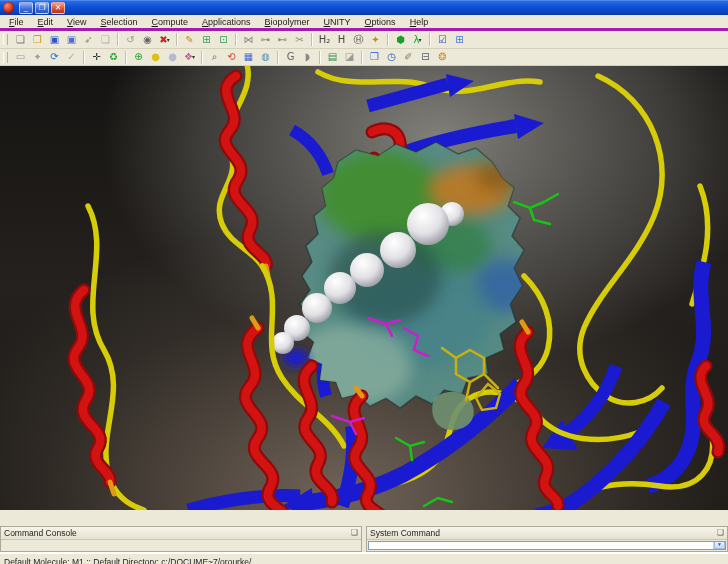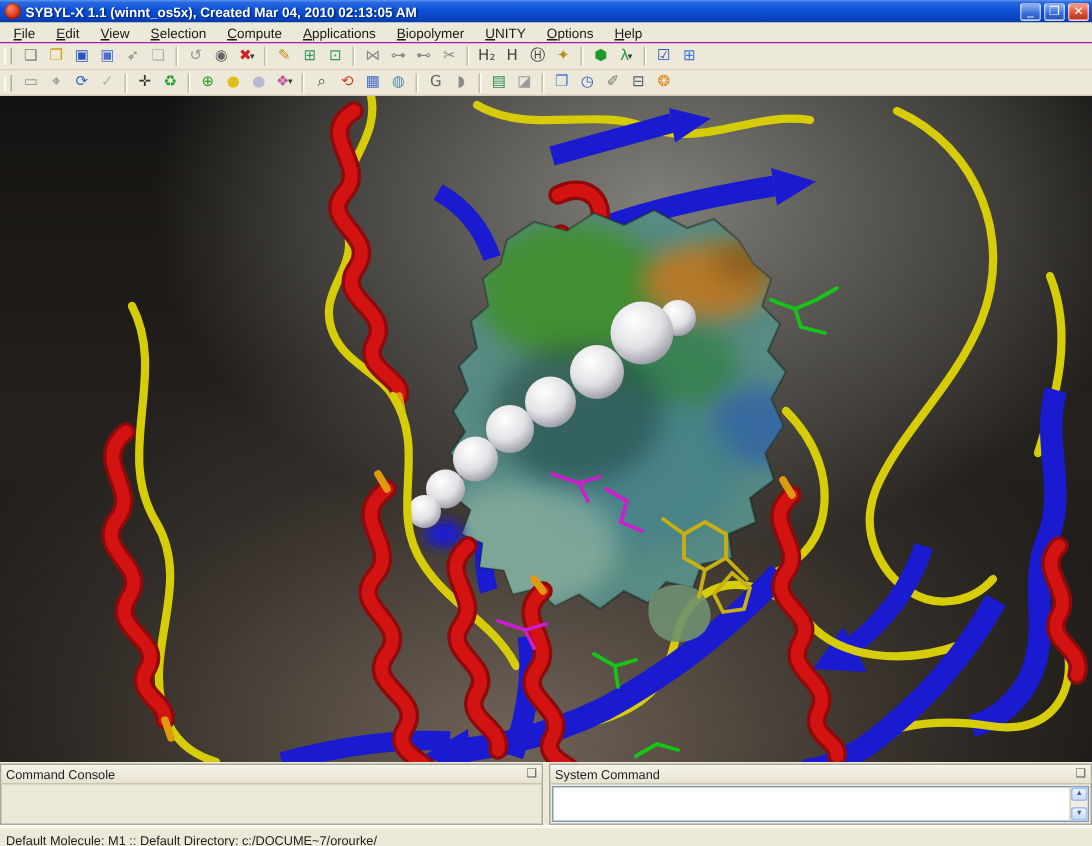--- a/index.html
+++ b/index.html
@@ -13,21 +13,21 @@
     box-shadow:inset 0 0 2px #600;}
   #title-text{color:#fff;font-size:9px;font-weight:bold;text-shadow:1px 1px 1px #00257a;
     white-space:nowrap;overflow:hidden;flex:1;}
   .winbtn{width:14px;height:12px;margin-left:2px;border-radius:2px;display:flex;align-items:center;
     justify-content:center;color:#fff;font-size:8px;line-height:8px;border:1px solid rgba(255,255,255,.55);
     box-sizing:border-box;flex:0 0 auto;}
   .winbtn.blue{background:linear-gradient(180deg,#8fb4f4,#3a6cd8 60%,#2a54b8);}
   .winbtn.red{background:linear-gradient(180deg,#f2a28a,#dd5336 55%,#b83318);}
   
   #menubar{height:13px;display:flex;align-items:center;background:#ece9d8;
-    border-bottom:1px solid #a21caf;padding-left:2px;}
+    border-bottom:3px solid #a21caf;padding-left:2px;}
   .menu-item{font-size:9px;color:#1a1a1a;padding:0 7px;white-space:nowrap;cursor:default;}
   .menu-item u{text-decoration:underline;}
   
   .toolbar{display:flex;align-items:center;background:#ece9d8;border-bottom:1px solid #d4d0ba;}
   #toolbar1{height:17px;}
   #toolbar2{height:16px;}
   .tb-grip{width:3px;height:11px;border-left:1px solid #fff;border-right:1px solid #b4b09a;
     margin:0 4px 0 3px;flex:0 0 auto;}
   .tb-sep{width:0;height:13px;border-left:1px solid #c2bea8;border-right:1px solid #fdfdf8;
     margin:0 3px;flex:0 0 auto;}
@@ -44,21 +44,21 @@
   #viewport svg{position:absolute;left:0;top:0;}
   .loop{fill:none;stroke:#d6cc08;stroke-width:5.5;stroke-linecap:round;}
   .sheet{fill:none;stroke:#1a1ad0;stroke-linecap:butt;}
   .hxd{fill:none;stroke:#8f0b0b;stroke-width:13;stroke-linecap:round;}
   .hxm{fill:none;stroke:#d31212;stroke-width:8.5;stroke-linecap:round;}
   .tip{fill:none;stroke:#e09a10;stroke-width:5;stroke-linecap:round;}
   .stickg{fill:none;stroke:#17c517;stroke-width:2.5;stroke-linecap:round;}
   .stickm{fill:none;stroke:#cc1fcc;stroke-width:2.5;stroke-linecap:round;}
   .sticky{fill:none;stroke:#c8b010;stroke-width:2.5;stroke-linecap:round;}
   
-  #panels{height:42px;display:flex;background:#ece9d8;padding-top:1px;box-sizing:border-box;}
+  #panels{height:42px;display:flex;background:#ece9d8;padding-top:16px;box-sizing:border-box;}
   .panel{display:flex;flex-direction:column;border:1px solid #aca899;box-sizing:border-box;background:#ece9d8;}
   #console-panel{width:362px;flex:0 0 auto;}
   #panel-gap{width:4px;flex:0 0 auto;}
   #sysmsg-panel{flex:1;}
   .panel-header{height:12px;display:flex;align-items:center;font-size:8.5px;color:#222;
     padding:0 3px;background:linear-gradient(#f6f4ea,#e6e2d0);border-bottom:1px solid #c8c4b0;}
   .panel-header .ph-title{flex:1;white-space:nowrap;overflow:hidden;}
   .pin{font-size:8px;color:#555;line-height:8px;}
   .panel-body{flex:1;background:#fff;border:1px solid #7f9db9;margin:1px;position:relative;overflow:hidden;}
   .console-lines{position:absolute;left:2px;top:0;right:12px;overflow:hidden;height:100%;}
@@ -77,21 +77,20 @@
   #statusbar{height:17px;background:#ece9d8;border-top:1px solid #fff;display:flex;align-items:center;
     font-size:8.5px;color:#222;padding-left:4px;box-shadow:inset 0 1px 0 #fff;}
 </style>
 </head>
 <body>
 
 <div id="app">
 
   <div id="titlebar">
     <div id="title-icon"></div>
-    <div id="title-text">SYBYL-X 1.1 (winnt_os5x), Created Mar 04, 2010 02:13:05 AM</div>
     <div class="winbtn blue">_</div>
     <div class="winbtn blue">❐</div>
     <div class="winbtn red">✕</div>
   </div>
 
   <div id="menubar">
       <span class="menu-item"><u>F</u>ile</span>
       <span class="menu-item"><u>E</u>dit</span>
       <span class="menu-item"><u>V</u>iew</span>
       <span class="menu-item"><u>S</u>election</span>

